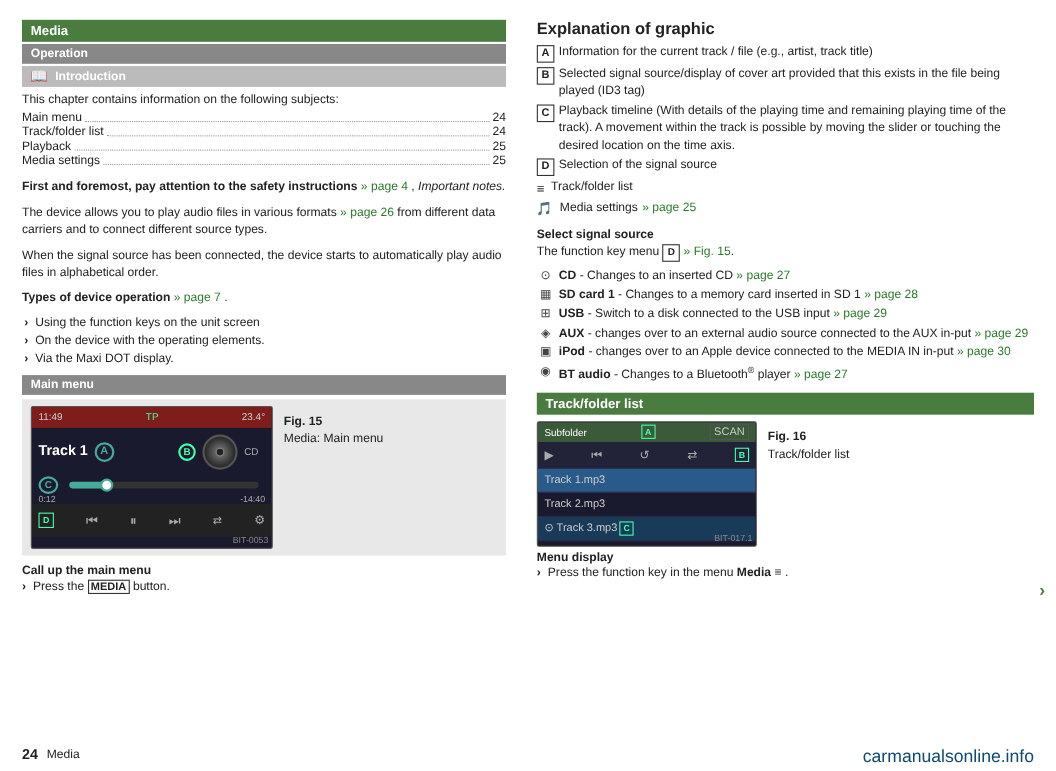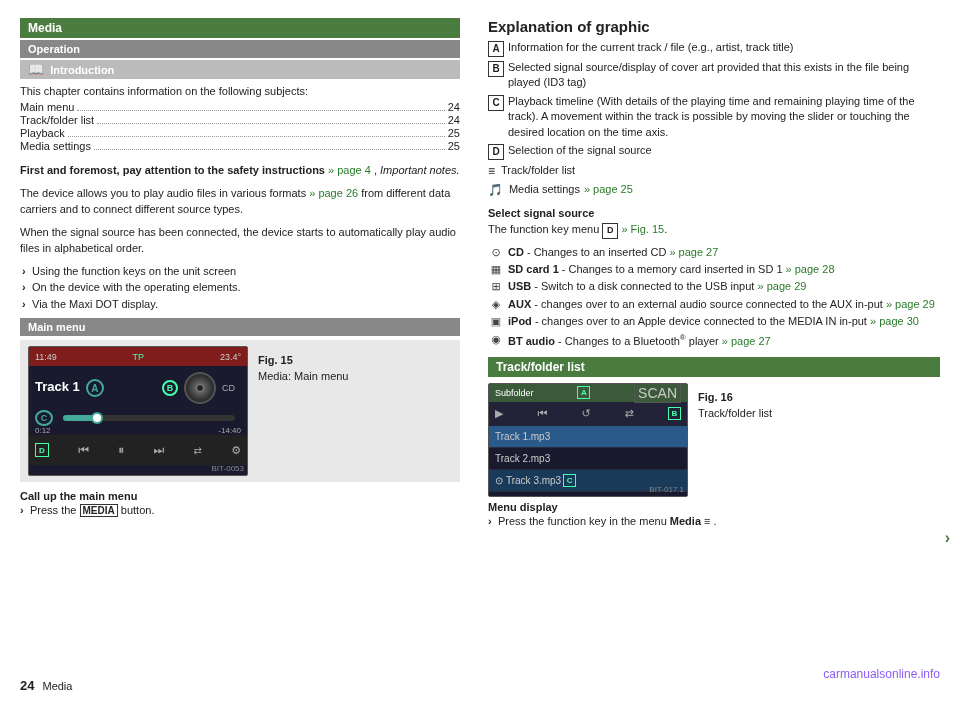--- a/index.html
+++ b/index.html
@@ -450,21 +450,21 @@
       color: #fff;
       font-size: 9px;
       height: 18px;
       display: flex;
       align-items: center;
       padding: 0 6px;
       justify-content: space-between;
     }
 
     .scan-btn {
-      font-size: 14px;
+      font-size: 10px;
       color: #ccc;
       border: 1px solid #555;
       padding: 1px 3px;
     }
 
     .right-arrow {
       position: absolute;
       right: 18px;
       font-size: 14px;
       color: #4a7c3f;
@@ -547,20 +547,25 @@
     <div class="body-text">
       The device allows you to play audio files in various formats
       <span class="link-green">» page 26</span>
       from different data carriers and to connect different source types.
     </div>
 
     <div class="body-text">
       When the signal source has been connected, the device starts to automatically play audio files in alphabetical order.
     </div>
 
+    <div class="body-text">
+      <span class="bold-text">Types of device operation</span>
+      <span class="link-green"> » page 7</span>
+      <span> .</span>
+    </div>
     <div class="bullet-list">
       <div class="bullet-item">Using the function keys on the unit screen</div>
       <div class="bullet-item">On the device with the operating elements.</div>
       <div class="bullet-item">Via the Maxi DOT display.</div>
     </div>
 
     <div class="section-header-gray" style="margin-bottom:4px;">
       <span>Main menu</span>
     </div>
 
@@ -753,16 +758,16 @@
       <div class="bold-text">Menu display</div>
       <div class="bullet-item">
         Press the function key in the menu <span class="bold-text">Media</span> ≡ .
       </div>
     </div>
 
     <div style="position:relative;">
       <span class="right-arrow" style="position:absolute;right:-10px;top:0;font-size:16px;color:#4a7c3f;font-weight:bold;">›</span>
     </div>
 
-    <div style="position:absolute;bottom:20px;right:20px;font-size:12px;color:#8b5cf6;">carmanualsonline.info</div>
+    <div style="position:absolute;bottom:3px;right:20px;font-size:16px;color:#0c4a6e;">carmanualsonline.info</div>
 
   </div>
 </div>
 
 </body></html>

